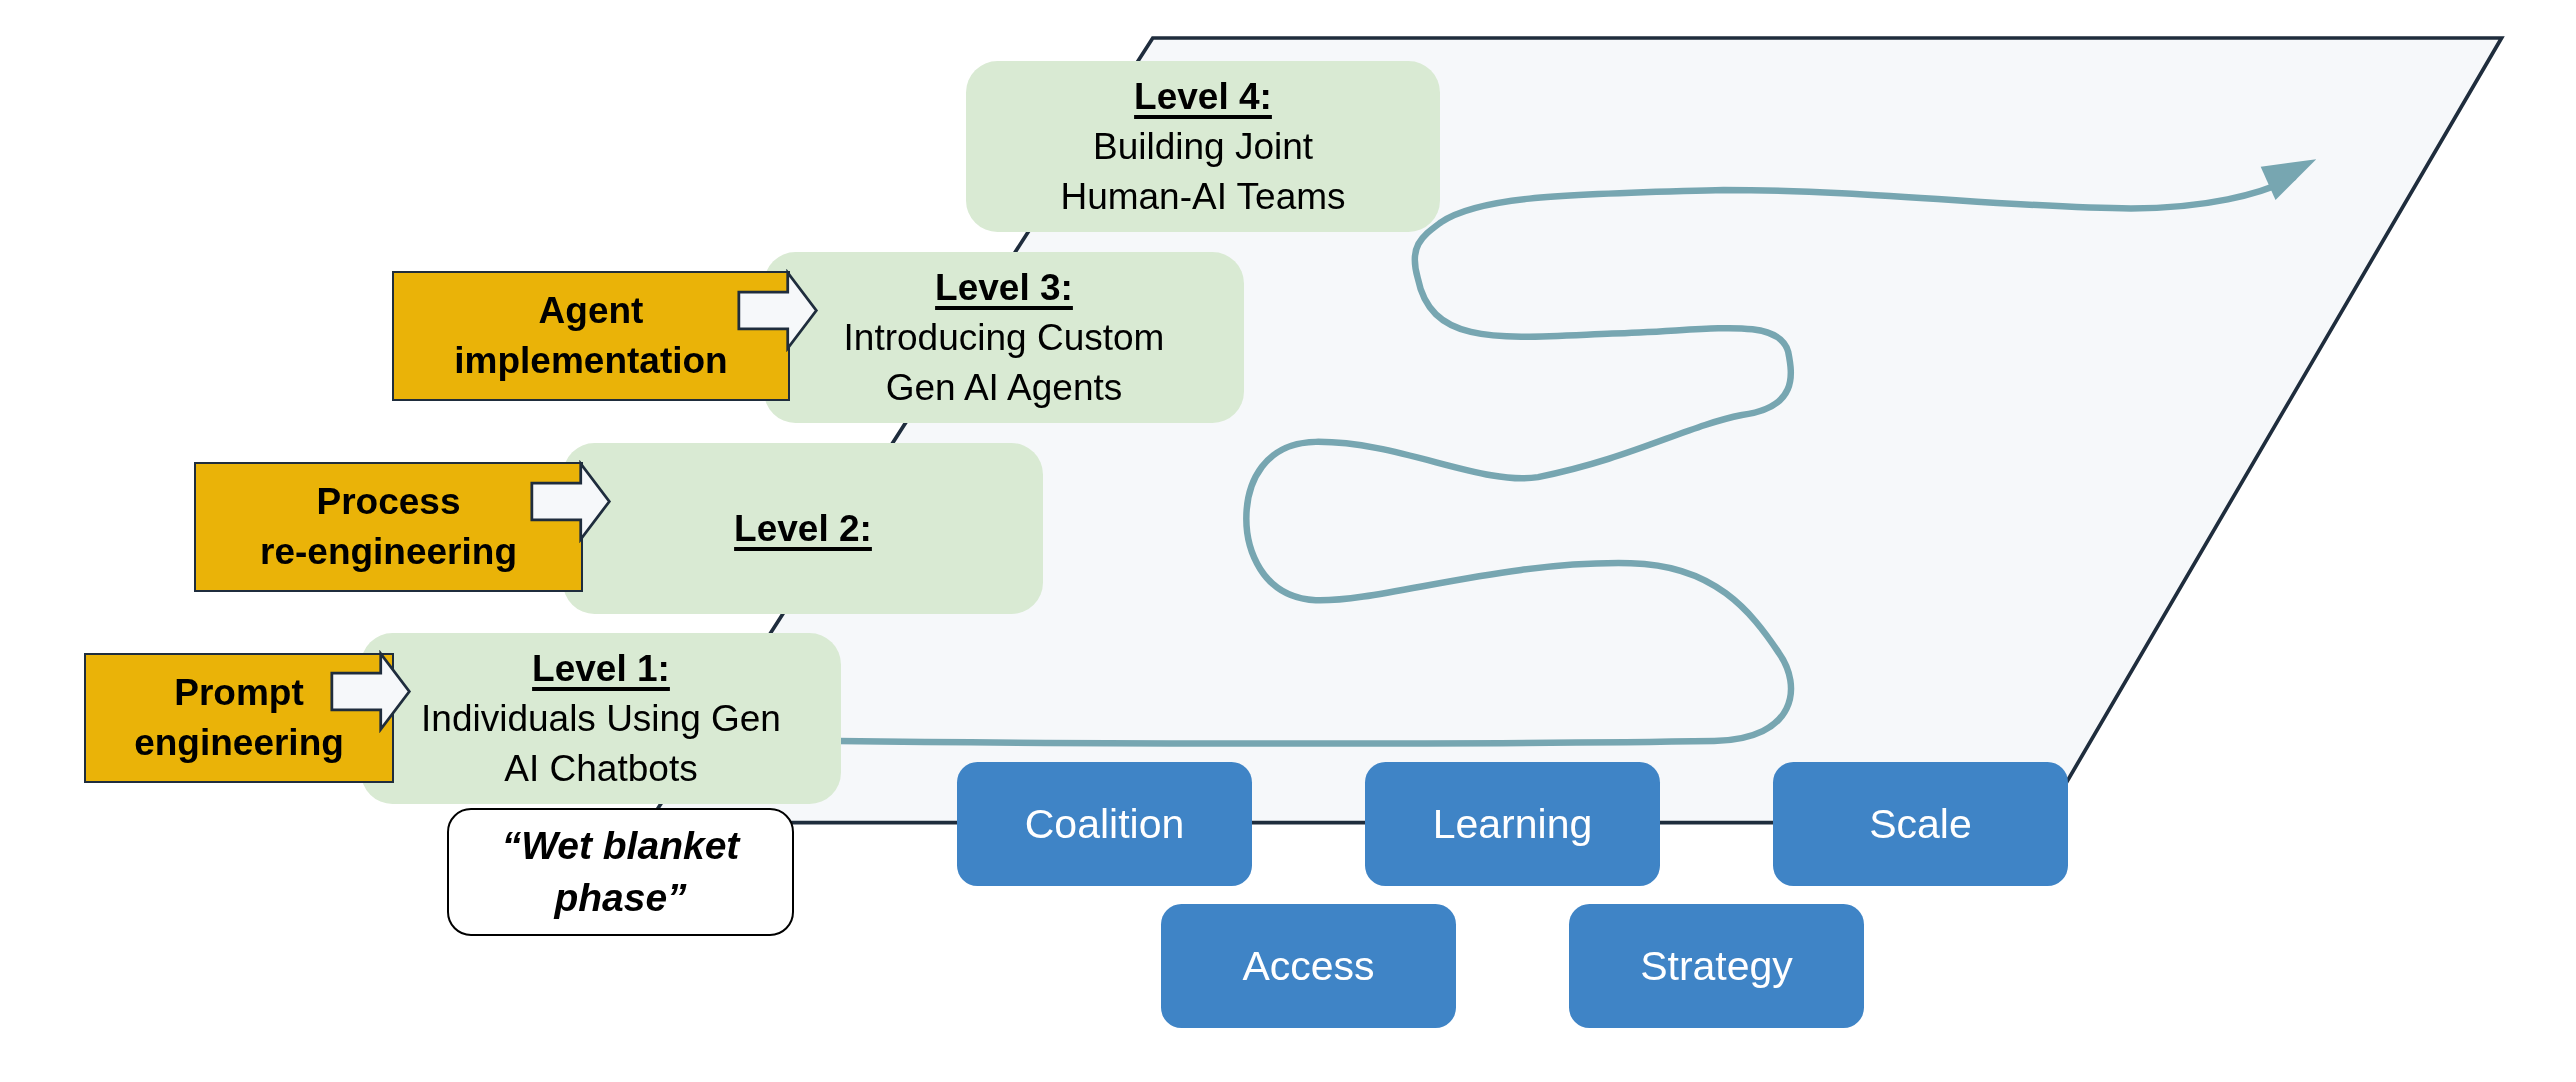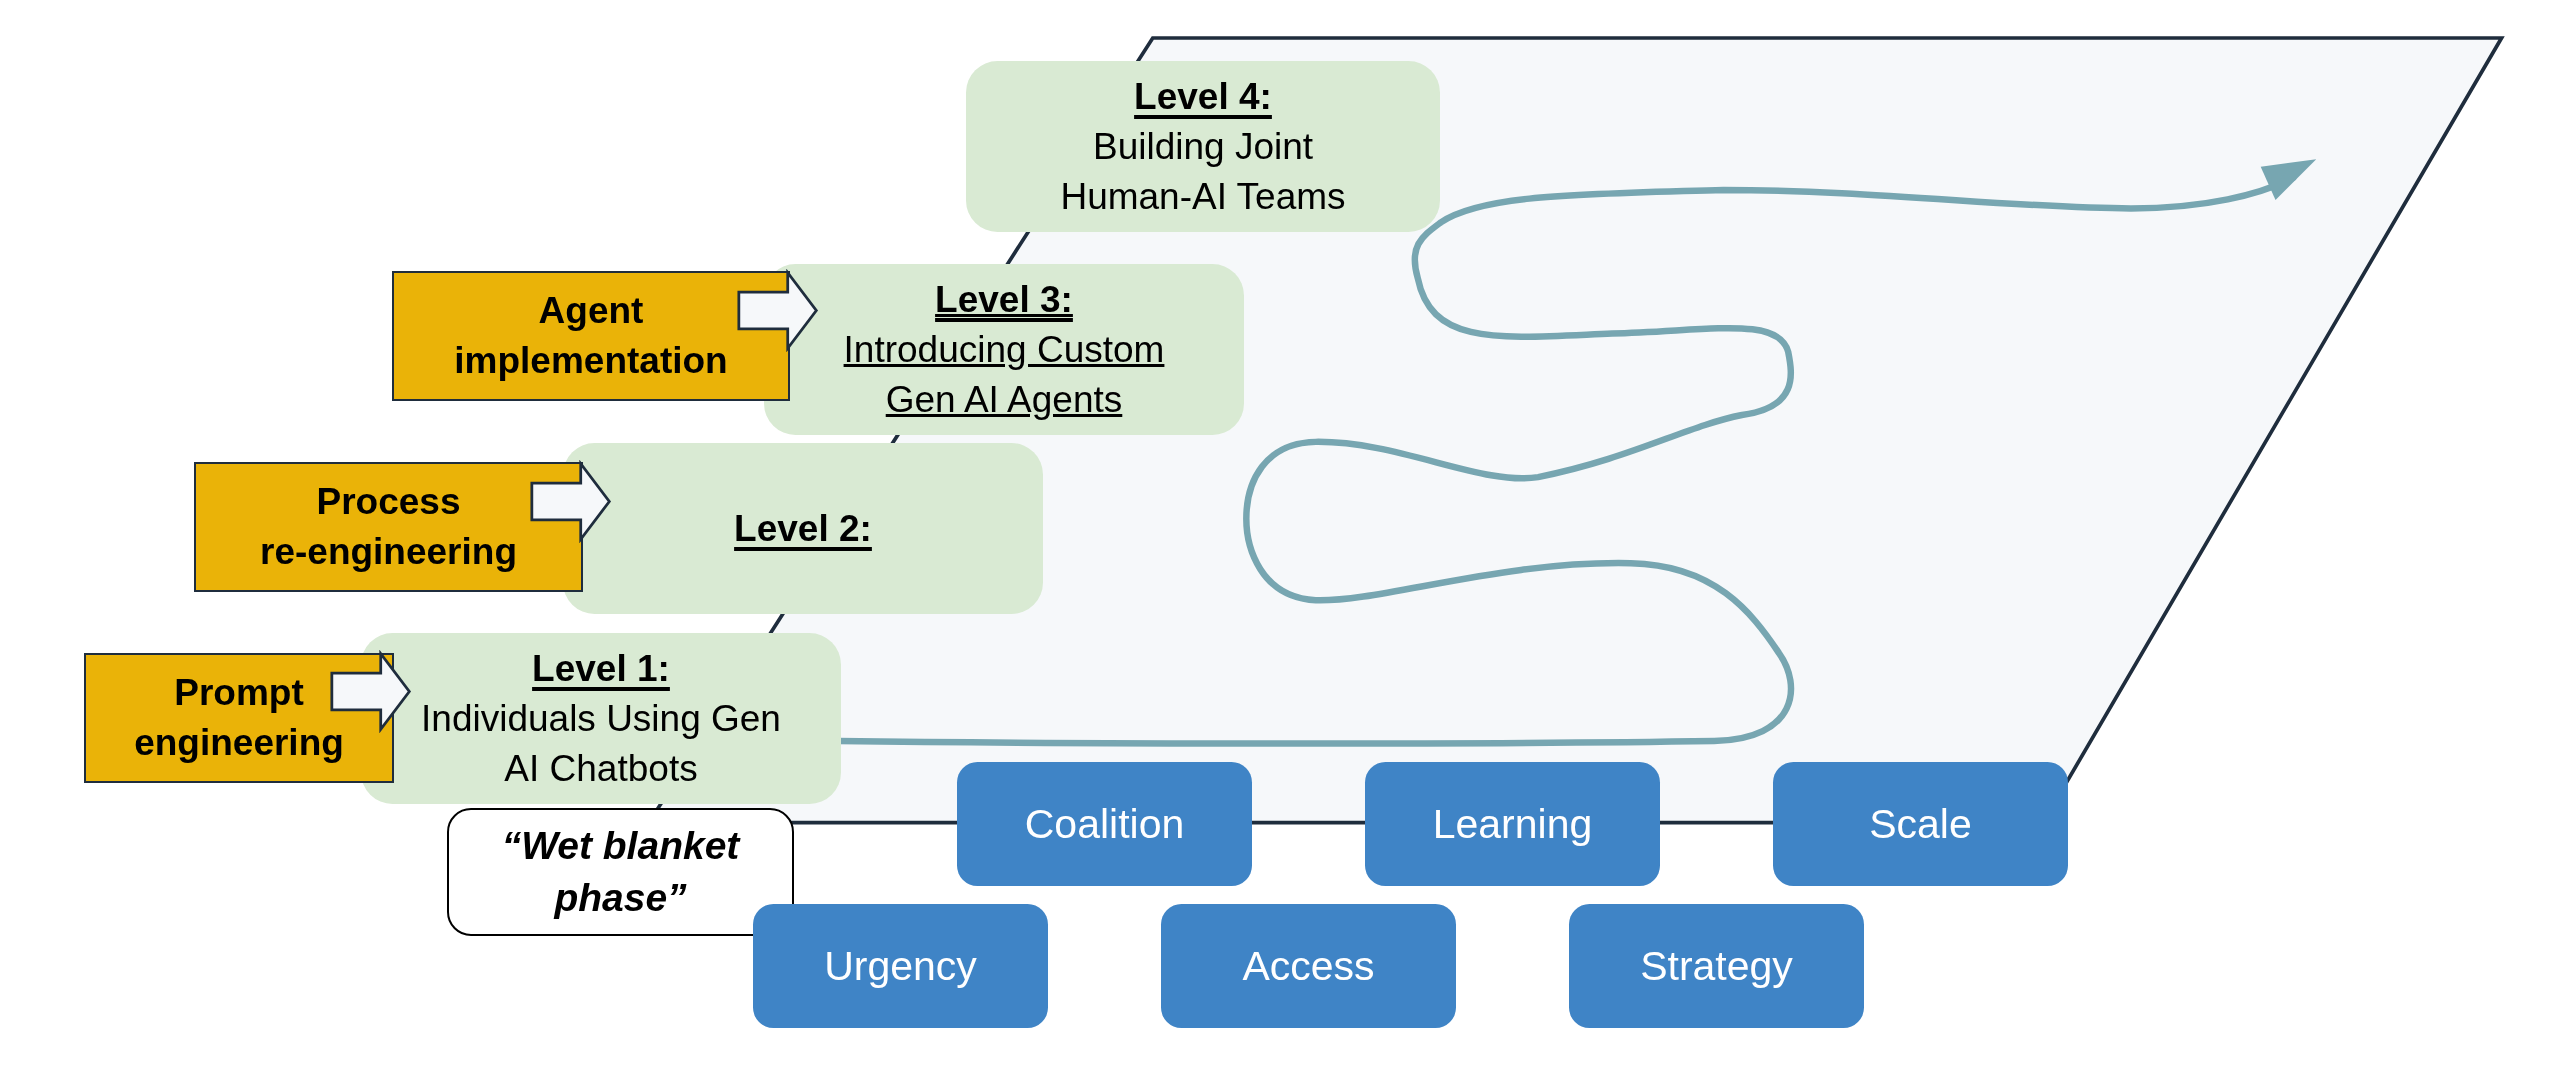--- a/index.html
+++ b/index.html
@@ -50,21 +50,21 @@
   </svg>
 
   <div class="level-box" style="left:361px; top:633px; width:480px; height:171px;">
     <span class="level-title">Level 1:</span>
     <span>Individuals Using Gen</span>
     <span>AI Chatbots</span>
   </div>
   <div class="level-box" style="left:563px; top:443px; width:480px; height:171px;">
     <span class="level-title">Level 2:</span>
   </div>
-  <div class="level-box" style="left:764px; top:264px; width:480px; height:171px;text-decoration:underline;">
+  <div class="level-box" style="left:764px; top:252px; width:480px; height:171px;">
     <span class="level-title">Level 3:</span>
     <span>Introducing Custom</span>
     <span>Gen AI Agents</span>
   </div>
   <div class="level-box" style="left:966px; top:61px; width:474px; height:171px;">
     <span class="level-title">Level 4:</span>
     <span>Building Joint</span>
     <span>Human-AI Teams</span>
   </div>
 
@@ -99,23 +99,20 @@
   <div class="factor" style="left:957px; top:762px; width:295px; height:124px;">
     <span>Coalition</span>
   </div>
   <div class="factor" style="left:1365px; top:762px; width:295px; height:124px;">
     <span>Learning</span>
   </div>
   <div class="factor" style="left:1773px; top:762px; width:295px; height:124px;">
     <span>Scale</span>
   </div>
 
-  <div class="factor" style="left:753px; top:904px; width:295px; height:124px;">
-    <span>Urgency</span>
-  </div>
   <div class="factor" style="left:1161px; top:904px; width:295px; height:124px;">
     <span>Access</span>
   </div>
   <div class="factor" style="left:1569px; top:904px; width:295px; height:124px;">
     <span>Strategy</span>
   </div>
 
 </div>
 
 

